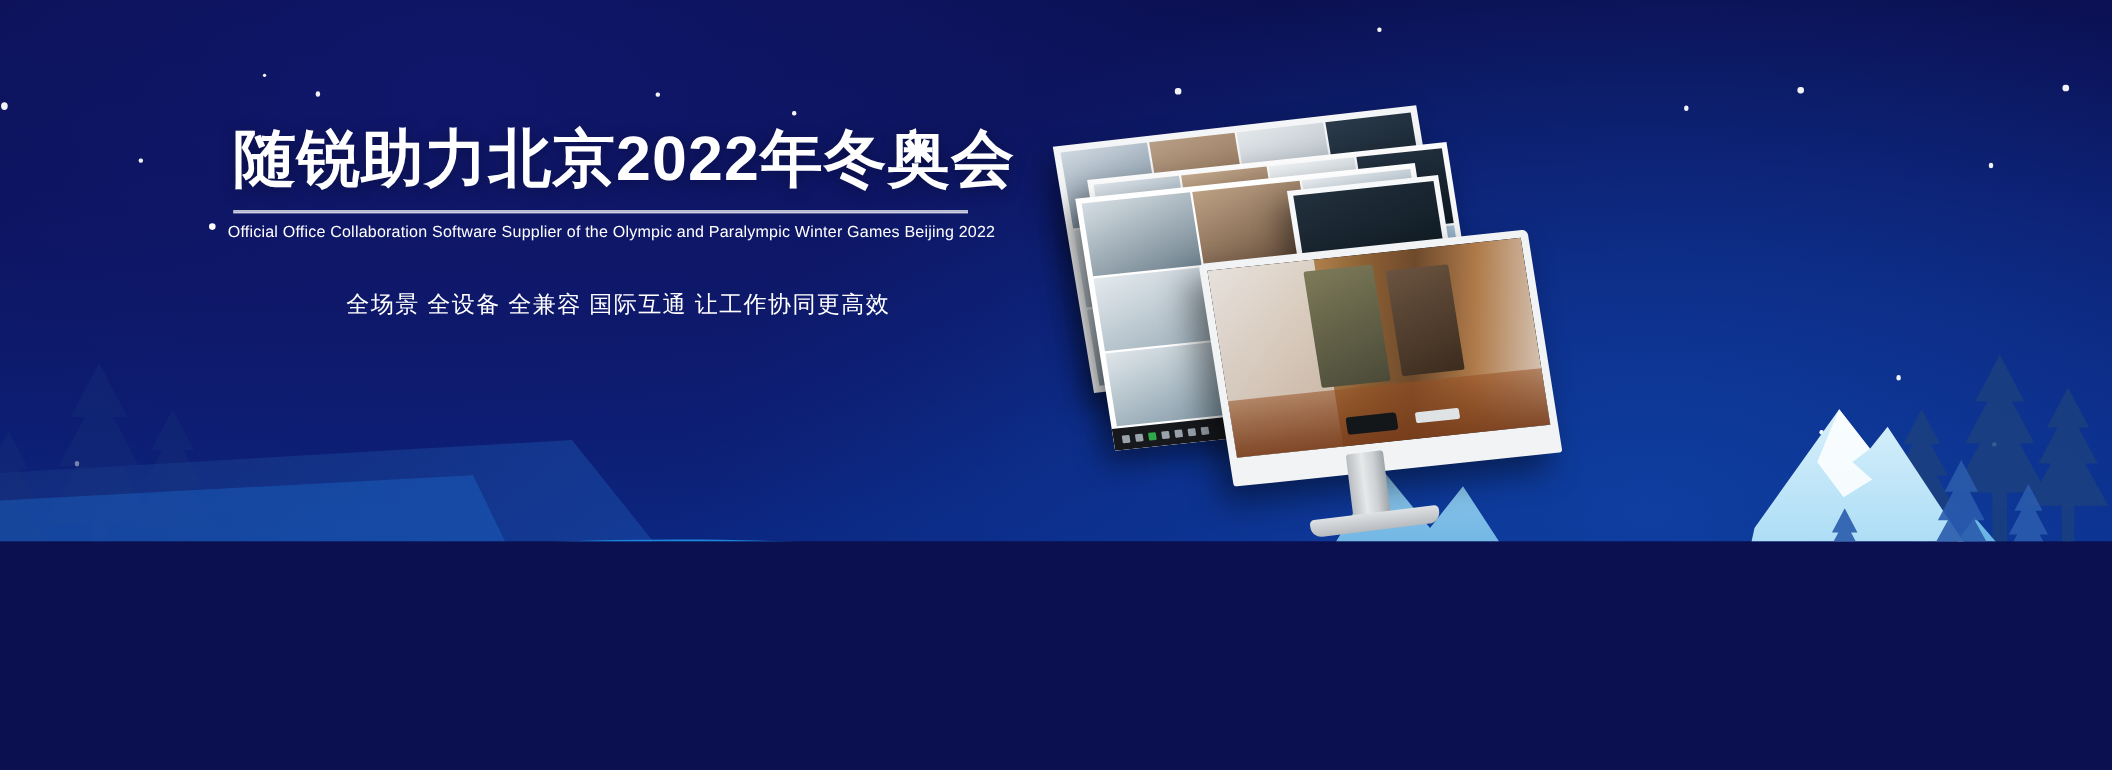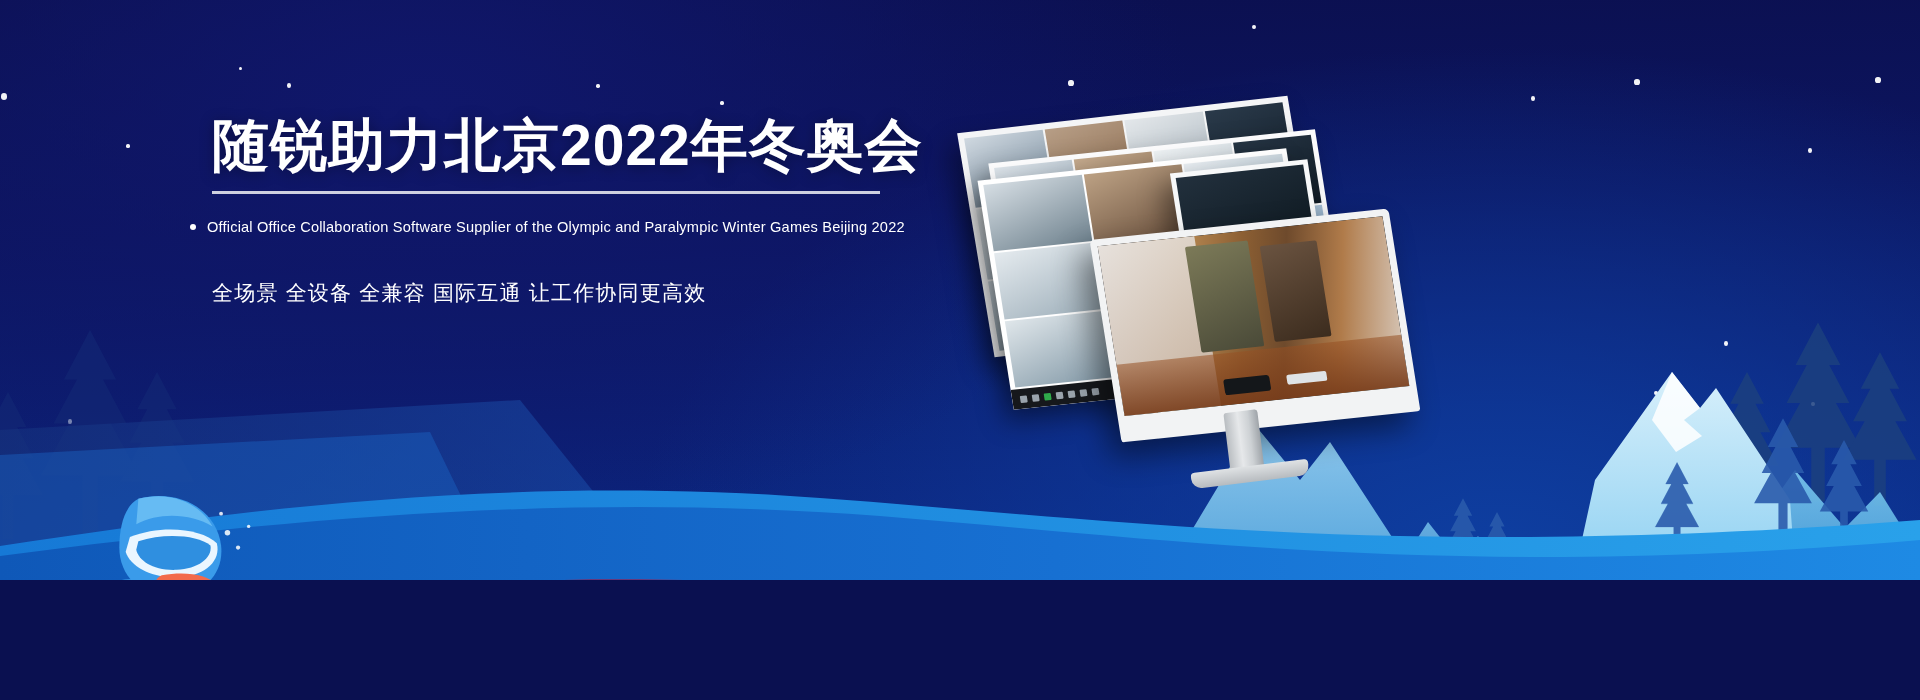--- a/index.html
+++ b/index.html
@@ -2,21 +2,21 @@
 <html><head>
 <meta charset="utf-8">
 <style>
   html,body{margin:0;padding:0;}
   body{
     width:1920px;height:700px;overflow:hidden;
     font-family:"Liberation Sans","DejaVu Sans",sans-serif;
     background:#0a1050;
   }
   #stage{
-    position:relative;width:1920px;height:580px;overflow:hidden;
+    position:relative;width:1920px;height:492px;overflow:hidden;
     background:
       radial-gradient(ellipse 1100px 620px at 22% 18%, #10176b 0%, rgba(16,23,107,0) 70%),
       radial-gradient(ellipse 1200px 700px at 78% 95%, #0e3ea0 0%, rgba(14,62,160,0) 72%),
       linear-gradient(178deg,#0b0f4e 0%,#0c1560 38%,#0c1f74 70%,#0b2a86 100%);
   }
   .layer{position:absolute;top:0;left:0;width:1920px;height:700px;}
   .star{position:absolute;background:#fff;border-radius:50%;opacity:.95;}
 
   
   #textblock{position:absolute;left:212px;top:115px;width:700px;}
@@ -25,28 +25,28 @@
     letter-spacing:1px;white-space:nowrap;
     text-shadow:0 2px 14px rgba(0,0,0,.35);
   }
   .rule{height:1.6px;background:rgba(255,255,255,.80);width:668px;}
   #rule-top{margin-top:14px;}
   #subtitle-cn{
     color:#fff;font-weight:700;font-size:25.5px;line-height:1.3;
     letter-spacing:.4px;white-space:nowrap;padding:8px 0 7px 0;
   }
   #rule-bot{width:668px;}
-  #en-row{display:flex;align-items:center;gap:11px;margin-top:25px;margin-left:-22px;}
+  #en-row{display:flex;gap:11px;margin-top:9px;margin-left:-22px;}
   #en-bullet{width:6px;height:6px;border-radius:50%;background:#fff;flex:0 0 auto;}
   #subtitle-en{
     color:#fff;font-size:14.6px;letter-spacing:.18px;white-space:nowrap;font-weight:400;
   }
   #tagline{
     color:#fff;font-size:21px;font-weight:400;letter-spacing:1.2px;
-    white-space:nowrap;margin-top:44px;
+    white-space:nowrap;margin-top:44px;text-align:center;
   }
 
   
   svg.scene{position:absolute;left:0;top:0;width:1920px;height:700px;overflow:visible;}
 
   
   #monitors{position:absolute;left:975px;top:105px;width:500px;height:460px;}
   .panel{
     position:absolute;background:#e8eaec;
     box-shadow:-10px 12px 26px rgba(0,0,0,.40);

